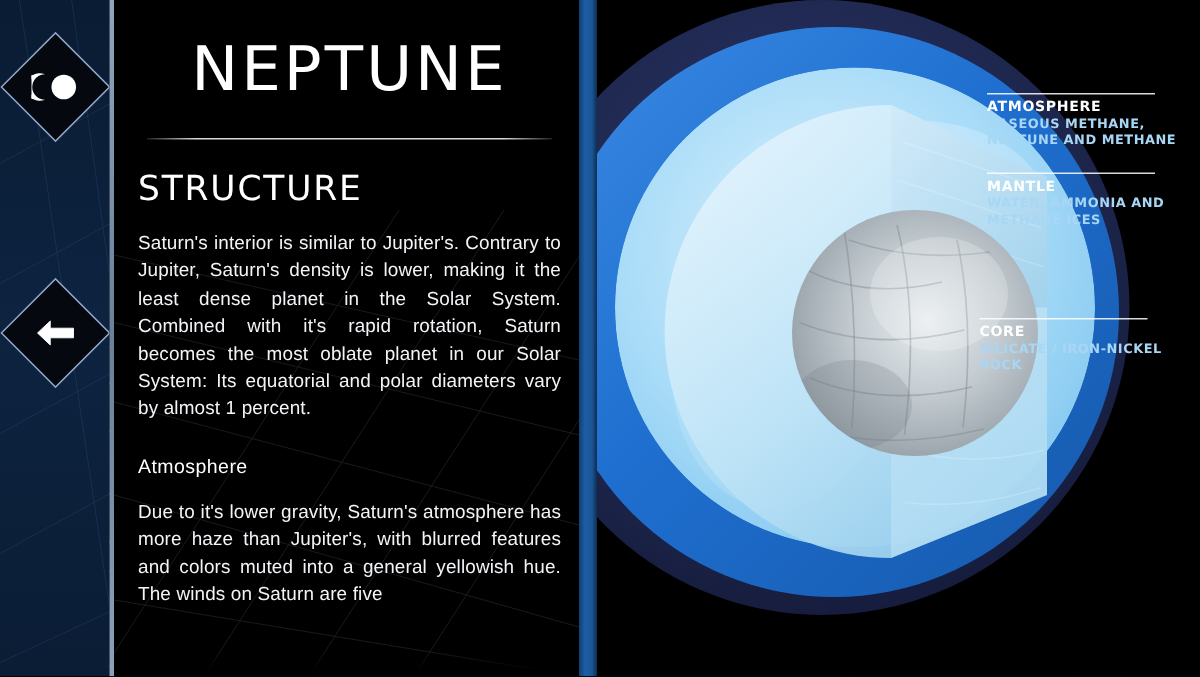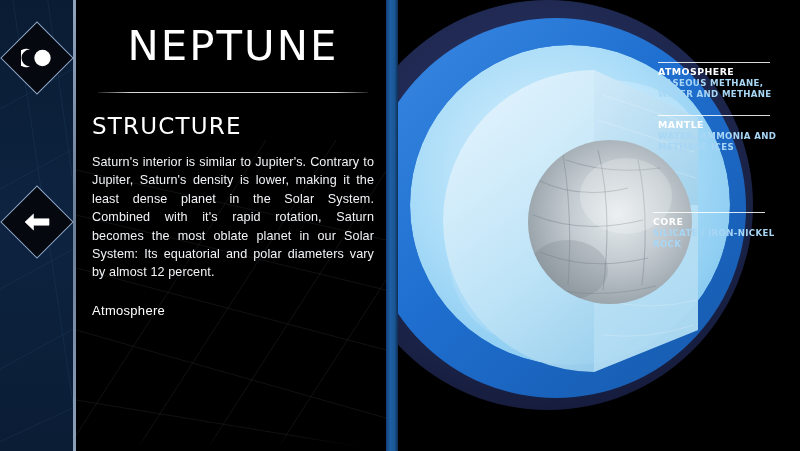--- a/index.html
+++ b/index.html
@@ -480,22 +480,23 @@
           <line x1="0" y1="400" x2="310" y2="451"></line>
           <line x1="0" y1="170" x2="310" y2="240"></line>
         </g>
       </svg>
     </div>
 
     <div class="panel-content">
       <div class="title">NEPTUNE</div>
       <div class="hr"></div>
       <div class="section-title">STRUCTURE</div>
-      <div class="body-text">Saturn's interior is similar to Jupiter's. Contrary to Jupiter, Saturn's density is lower, making it the least dense planet in the Solar System. Combined with it's rapid rotation, Saturn becomes the most oblate planet in our Solar System: Its equatorial and polar diameters vary by almost 12 percent.</div>
+      <div class="body-text">Saturn's interior is similar to Jupiter's. Contrary to Jupiter, Saturn's density is lower, making it the least dense planet in the Solar System. Combined with it's rapid rotation, Saturn becomes the most oblate planet in our Solar System: Its equatorial and polar diameters vary by almost 1 percent.</div>
       <div class="sub-head">Atmosphere</div>
+      <div class="body-text">Due to it's lower gravity, Saturn's atmosphere has more haze than Jupiter's, with blurred features and colors muted into a general yellowish hue. The winds on Saturn are five</div>
     </div>
     <div class="clip-fade"></div>
   </div>
 
   <div id="separator"></div>
 
   <div id="stage">
 
     <div class="planet-wrap">
       <svg width="402" height="451" viewBox="0 0 402 451">
@@ -577,21 +578,21 @@
         </g>
 
         <path d="M0 0 L80 0 A205 205 0 0 0 80 410 L0 410 Z" fill="#000000" opacity="0.28"></path>
       </svg>
     </div>
 
     <div class="callout" id="callout-atmosphere">
       <div class="leader"></div>
       <div class="lbl-title">ATMOSPHERE</div>
       <div class="lbl-sub">GASEOUS METHANE,</div>
-      <div class="lbl-sub">WATER AND METHANE</div>
+      <div class="lbl-sub">NEPTUNE AND METHANE</div>
     </div>
 
     <div class="callout" id="callout-core">
       <div class="leader"></div>
       <div class="lbl-title">CORE</div>
       <div class="lbl-sub">SILICATE / IRON-NICKEL</div>
       <div class="lbl-sub">ROCK</div>
     </div>
 
     <div class="callout" id="callout-mantle">

